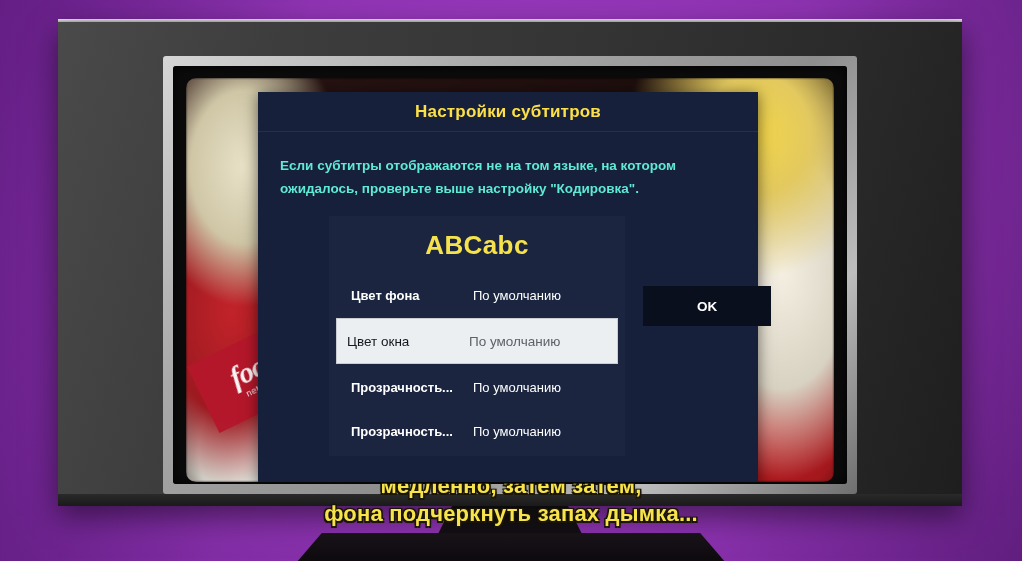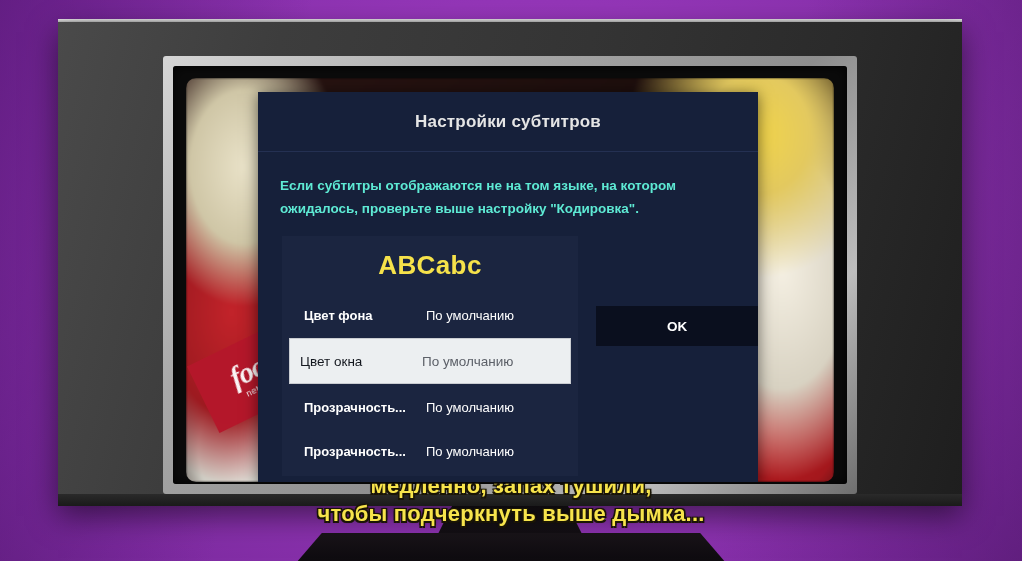--- a/index.html
+++ b/index.html
@@ -124,40 +124,41 @@
 
   
   .dialog {
     position: absolute;
     left: 72px; top: 14px;
     width: 500px; height: 396px;
     background: #16203a;
     box-shadow: 0 2px 14px rgba(0,0,0,.55);
   }
   .dialog-title {
-    height: 60px;
+    height: 40px;
     display: flex; align-items: center; justify-content: center;
-    color: #e5e5e5;
+    color: #fde047;
     font-size: 17px; font-weight: bold;
     letter-spacing: .2px;
     background: #16203a;
     border-bottom: 1px solid #243052;
   }
   .dialog-desc {
     padding: 22px 22px 0 22px;
     color: #5eead4;
     font-size: 13.5px;
     line-height: 1.72;
     font-weight: 600;
   }
 
   .dialog-body {
     position: relative;
     margin-top: 16px;
     height: 248px;
+    margin-left: 47px;
   }
 
   
   .settings-panel {
     position: absolute;
     left: 24px; top: 0;
     width: 296px; height: 240px;
     background: #1b2540;
     padding-top: 8px;
   }
@@ -202,21 +203,21 @@
   }
   .setting-row.selected .val {
     color: #5d6169;
     font-size: 13.5px;
   }
 
   
   .button-col {
     position: absolute;
     left: 338px; top: 70px;
-    width: 162px;
+    width: 128px;
     text-align: center;
   }
   .dlg-btn {
     height: 40px;
     background: #0a0f1e;
     color: #ffffff;
     font-size: 13.5px;
     font-weight: bold;
     display: flex; align-items: center; justify-content: center;
     margin-bottom: 4px;
@@ -307,17 +308,17 @@
 
         <div class="button-col">
           <div class="dlg-btn">OK</div>
         </div>
 
       </div>
     </div>
   </div>
 
   <div class="subtitle-layer">
-    <div class="sub-line clipped">медленно, запах тушили,</div>
-    <div class="sub-line">чтобы подчеркнуть выше дымка...</div>
+    <div class="sub-line clipped">медленно, затем затем,</div>
+    <div class="sub-line">фона подчеркнуть запах дымка...</div>
   </div>
 
 </div>
 
 </body></html>

